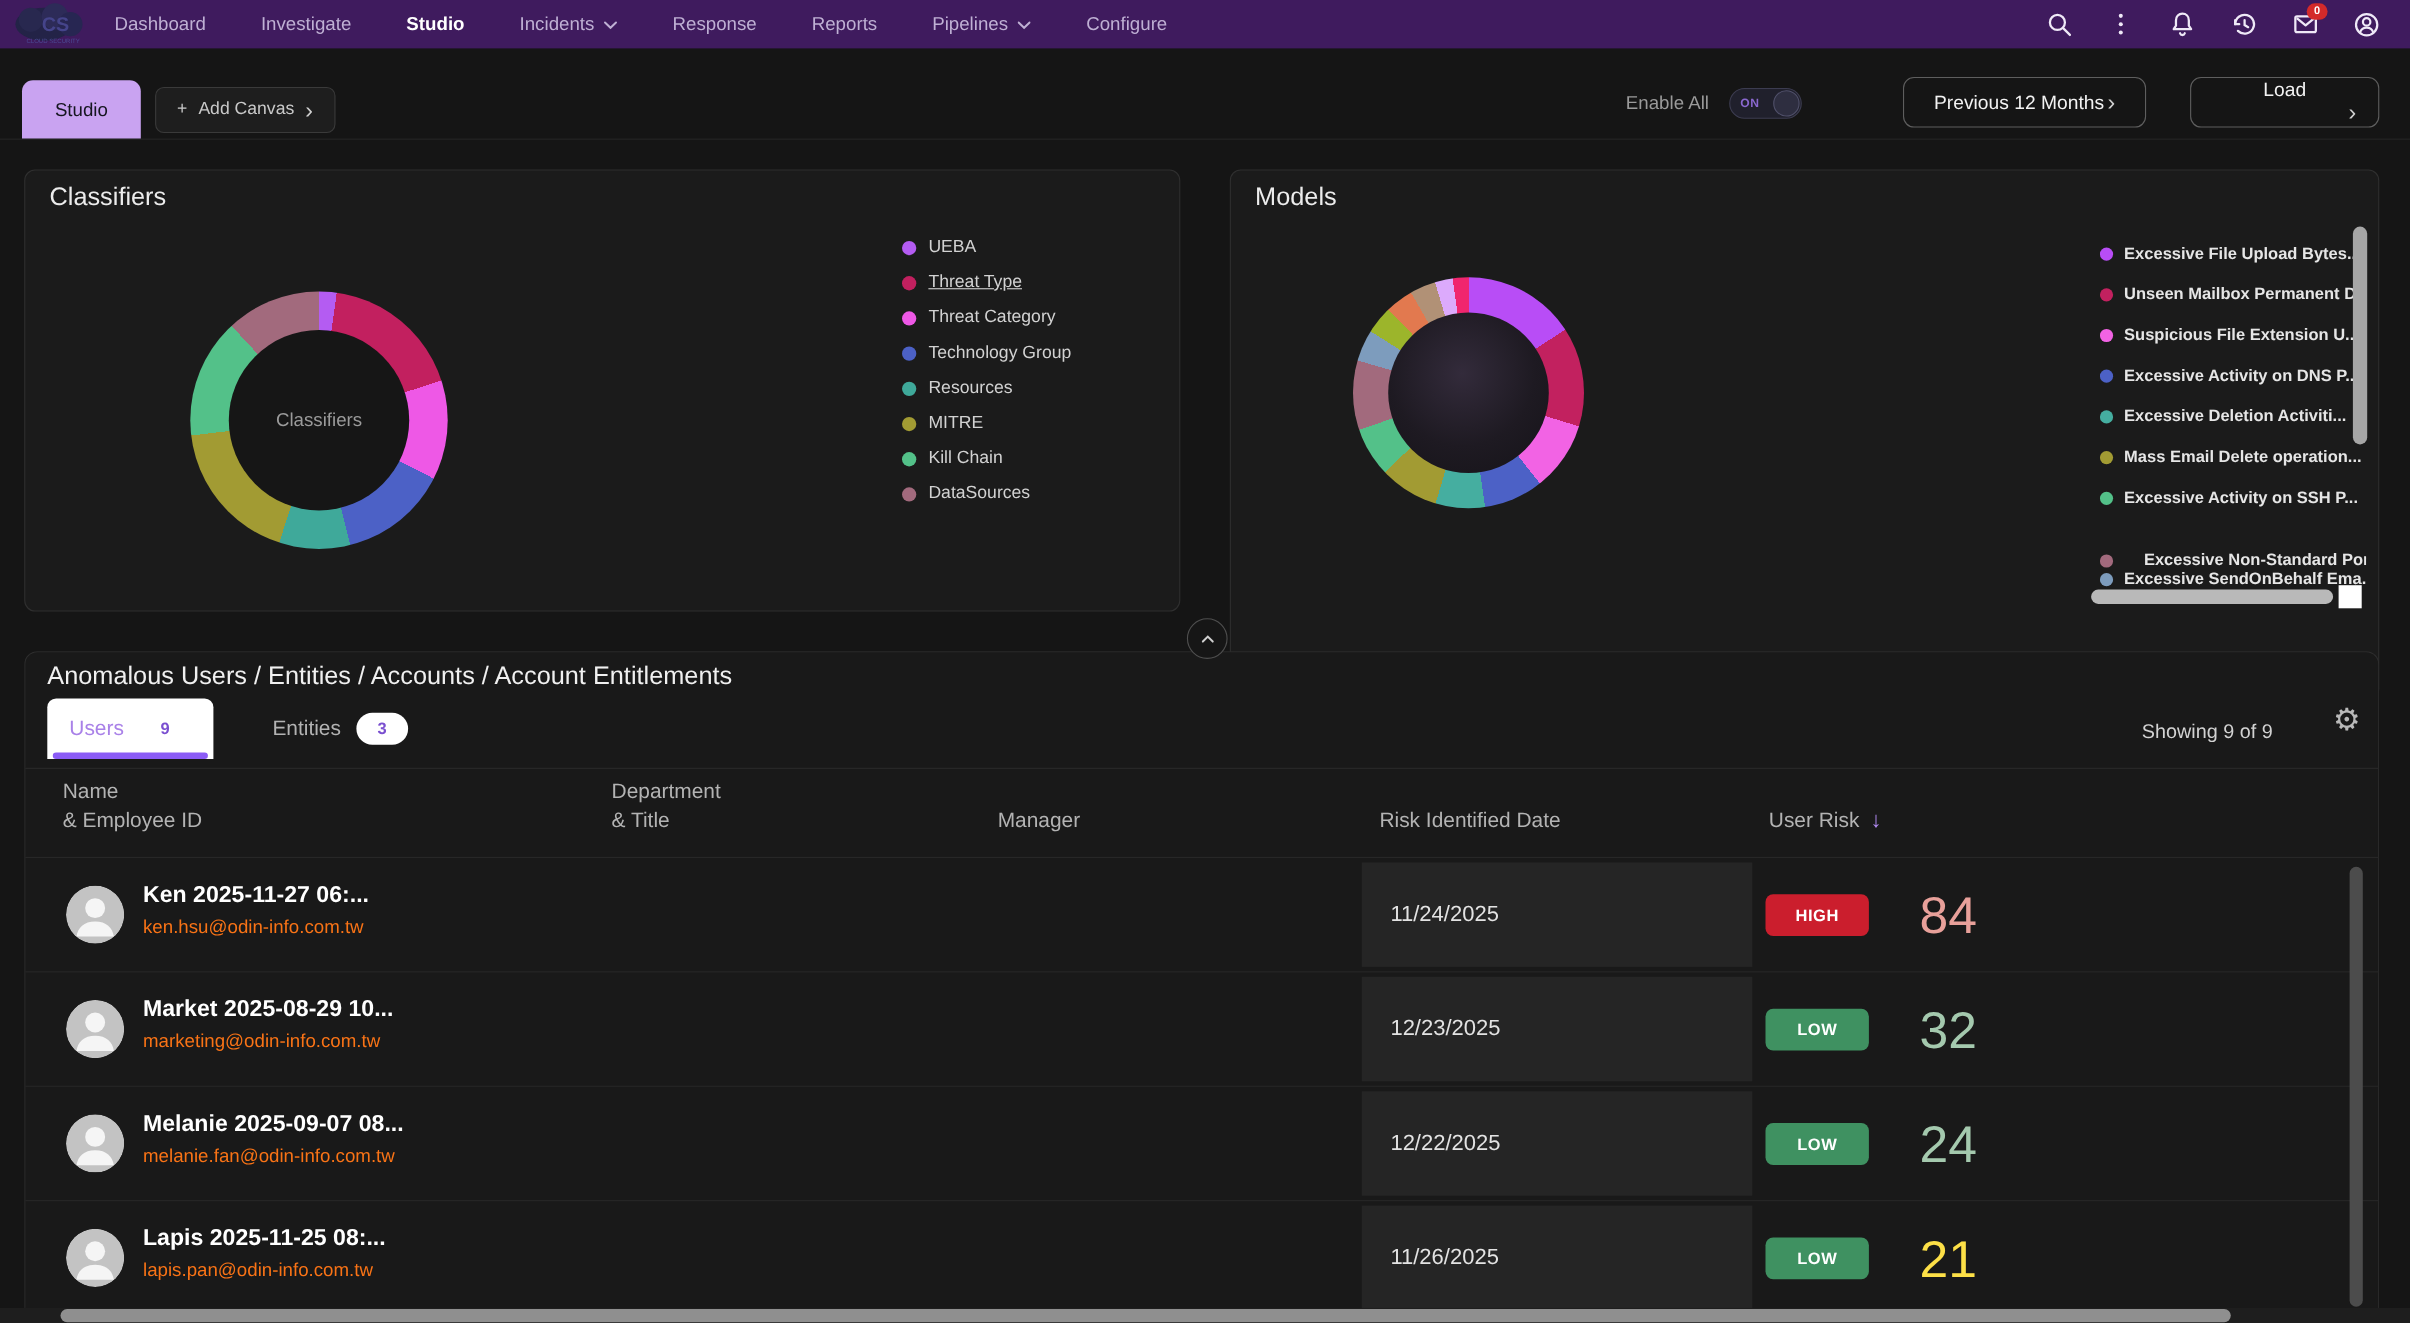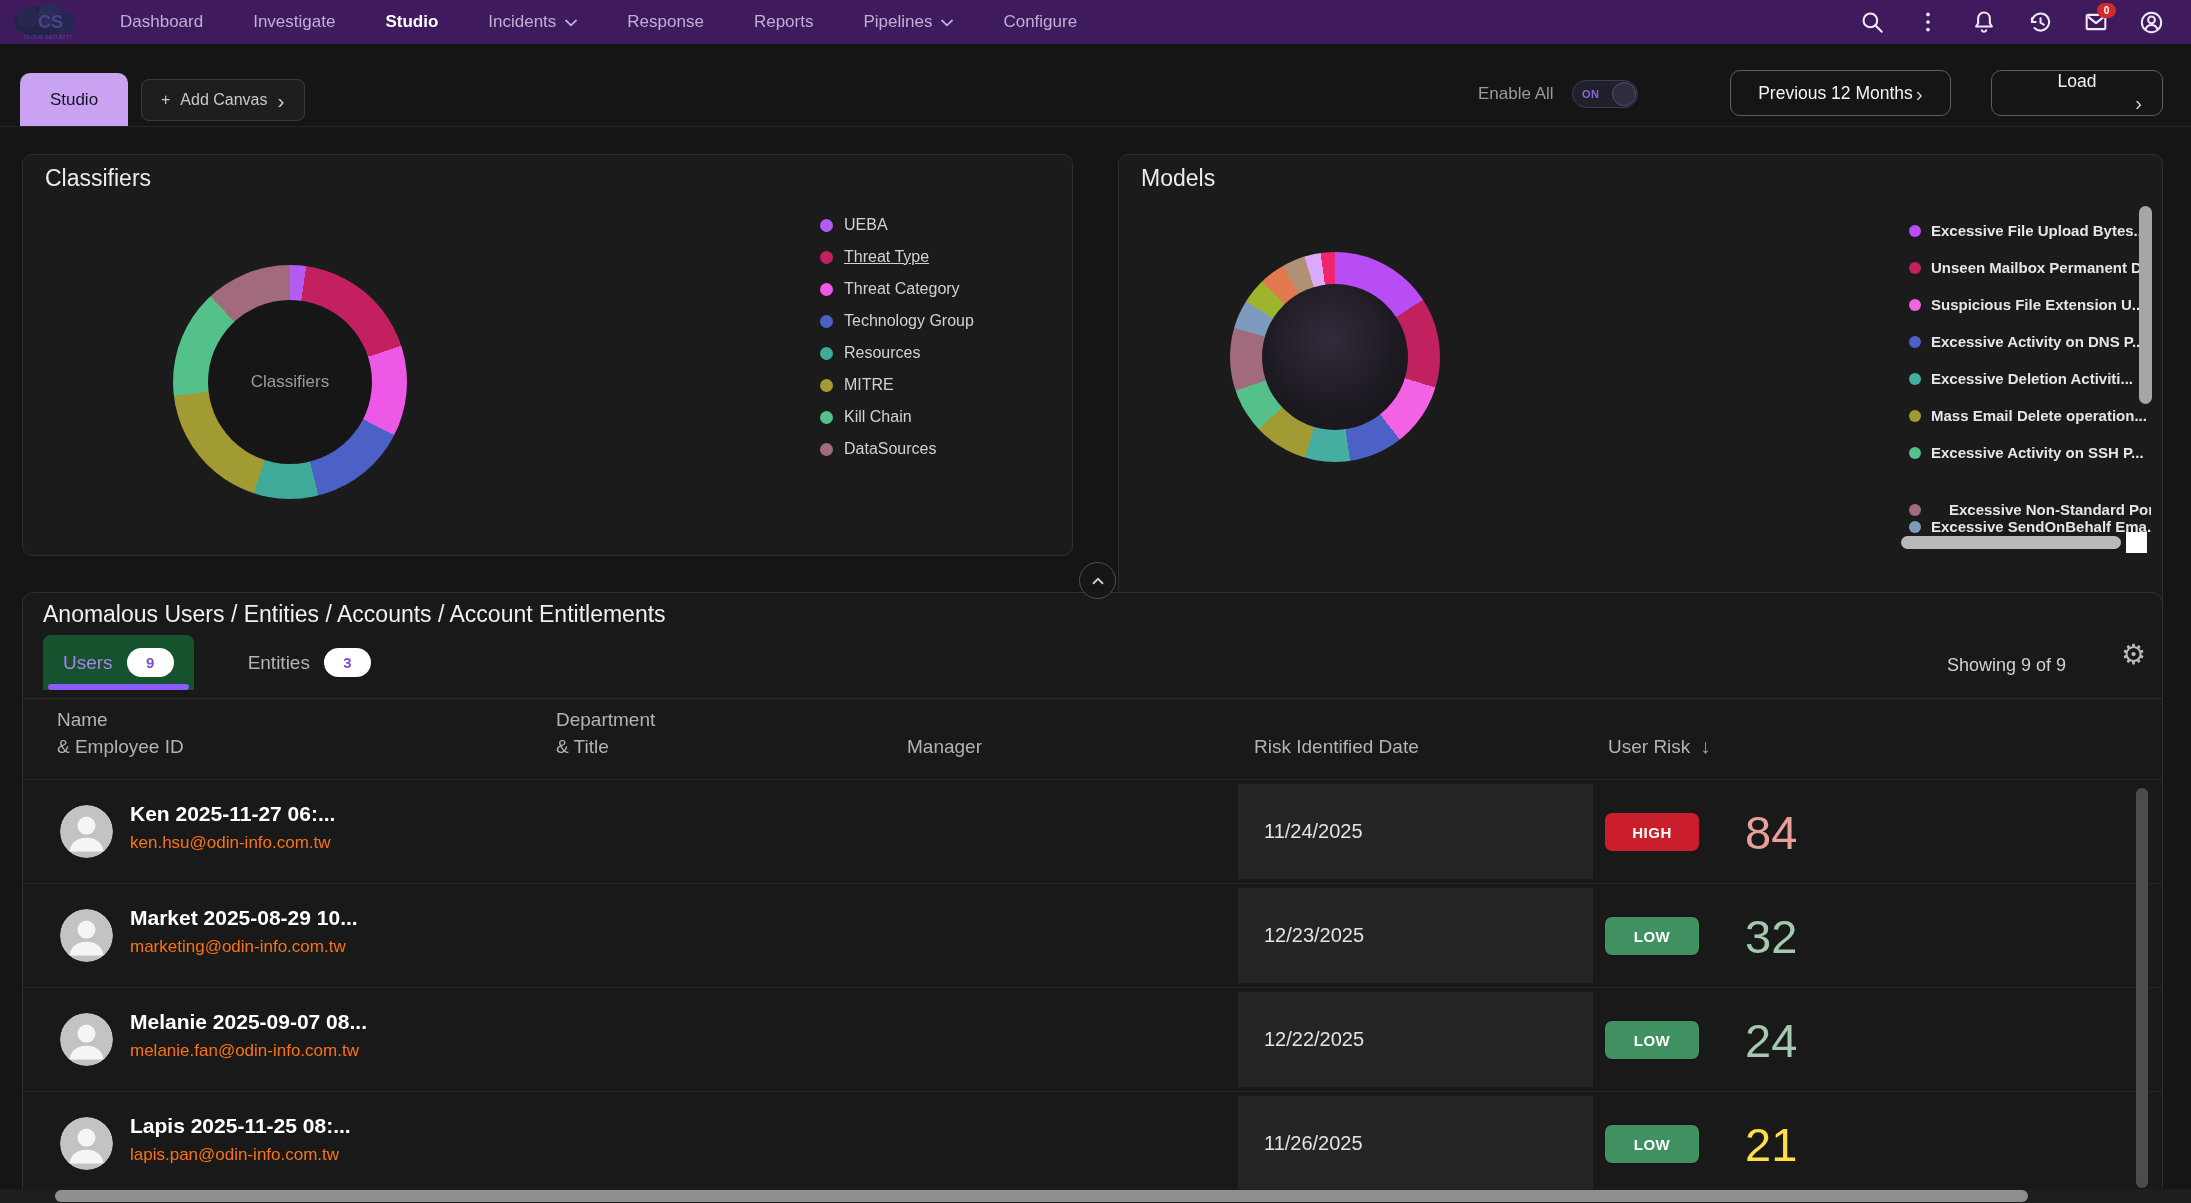--- a/index.html
+++ b/index.html
@@ -2,21 +2,21 @@
 <html><head>
 <meta charset="utf-8">
 <style>
   html,body{margin:0;padding:0;background:#0e0e0e;}
   #app{position:relative;width:2191px;height:1203px;background:#151515;overflow:hidden;
        font-family:"Liberation Sans",sans-serif;-webkit-font-smoothing:antialiased;}
 
   
   #nav{position:absolute;top:0;left:0;right:0;height:44px;background:#3f1b5e;display:flex;align-items:center;z-index:5;}
   .logo{width:104px;height:44px;display:flex;align-items:center;justify-content:center;cursor:pointer;}
-  #nav-menu{display:flex;gap:50px;margin-left:16px;}
+  #nav-menu{display:flex;gap:50px;}
   .nav-item{font-size:17px;color:#bfb0d4;display:flex;align-items:center;gap:9px;cursor:pointer;white-space:nowrap;}
   .nav-item.active{color:#ffffff;font-weight:700;}
   .nav-item svg{margin-top:2px;}
   #nav-actions{margin-left:auto;margin-right:26px;display:flex;gap:29px;align-items:center;}
   .nav-icon{position:relative;width:27px;height:27px;color:#efe9f7;cursor:pointer;display:flex;align-items:center;justify-content:center;}
   .mail-badge{position:absolute;top:-6px;right:-7px;min-width:15px;height:15px;border-radius:8px;background:#d42a2a;
               color:#fff;font-size:10px;font-weight:700;display:flex;align-items:center;justify-content:center;padding:0 2px;}
 
   
   #toolbar{position:absolute;top:44px;left:0;right:0;height:82px;border-bottom:1px solid #262626;background:#151515;}
@@ -69,21 +69,21 @@
   #collapse-btn{position:absolute;left:1079px;top:562px;width:37px;height:37px;border-radius:50%;background:#161616;
                 border:1px solid #4f4f4f;color:#cfcfcf;display:flex;align-items:center;justify-content:center;
                 padding:0;cursor:pointer;z-index:6;}
 
   
   #table-panel{position:absolute;left:22px;top:592px;width:2141px;height:611px;background:#191919;border:1px solid #2f2f2f;
                border-bottom:none;border-radius:12px 12px 0 0;box-sizing:border-box;}
   #table-panel h2{position:absolute;left:20px;top:8px;margin:0;font-size:23px;font-weight:400;color:#f0f0f0;}
   #tabs-row{position:absolute;left:20px;top:42px;height:55px;display:flex;align-items:stretch;gap:34px;}
   .tab{position:relative;display:flex;align-items:center;padding:0 20px;font-size:19px;color:#b3b3b3;cursor:pointer;}
-  .tab.active{background:#14532d;border-radius:8px 8px 0 0;color:#a981e8;}
+  .tab.active{background:#ffffff;border-radius:8px 8px 0 0;color:#a981e8;}
   .tab .count{margin-left:14px;min-width:47px;height:29px;border-radius:15px;background:#ffffff;color:#7a4fd0;
               font-size:15px;font-weight:700;display:flex;align-items:center;justify-content:center;}
   .tab .underline{position:absolute;left:5px;right:5px;bottom:0;height:6px;background:#8b5cf6;border-radius:3px;}
   #showing{position:absolute;left:1924px;top:62px;font-size:18px;color:#d2d2d2;}
   #table-gear{position:absolute;left:2098px;top:48px;font-size:28px;color:#b9b9b9;cursor:pointer;line-height:1;}
   #tabs-border{position:absolute;left:0;right:0;top:105px;height:1px;background:#2a2a2a;}
 
   .col-head{position:absolute;top:112px;height:55px;display:flex;flex-direction:column;justify-content:flex-end;
             font-size:19px;color:#b3b3b3;line-height:27px;}
   .col-head .sort{color:#b089f0;margin-left:10px;font-size:20px;cursor:pointer;}

